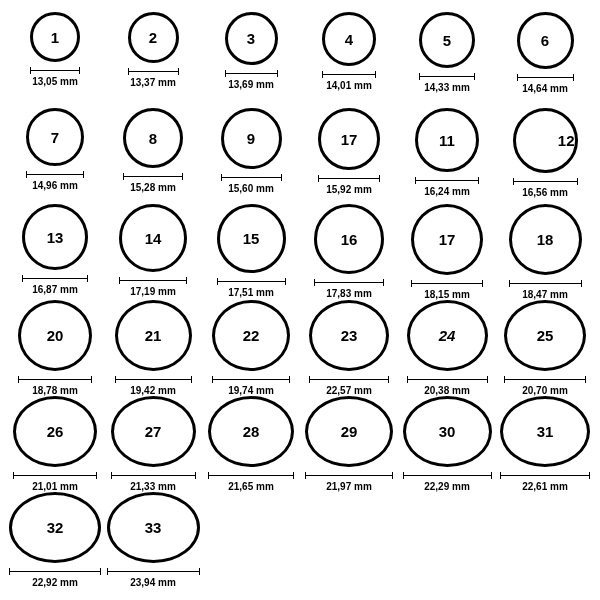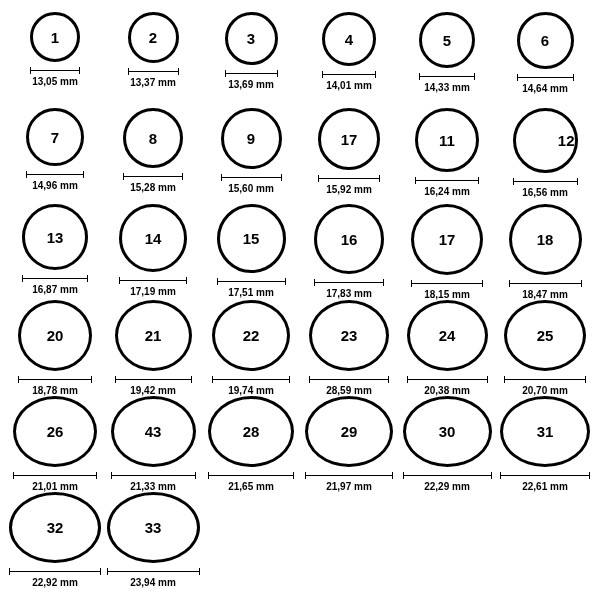--- a/index.html
+++ b/index.html
@@ -371,25 +371,25 @@
       <div class="cell">
         <div class="ring" style="width: 80px; height: 80px;">
           <span class="ring-number">23</span>
         </div>
         <div class="measure">
           <div class="caliper" style="width: 80px;">
             <span class="bar"></span>
             <span class="tick left"></span>
             <span class="tick right"></span>
           </div>
-          <div class="mm-label">28,59 mm</div>
-        </div>
-      </div>
-      <div class="cell">
-        <div class="ring" style="width: 81px; height: 81px;">
+          <div class="mm-label">22,57 mm</div>
+        </div>
+      </div>
+      <div class="cell">
+        <div class="ring" style="width: 81px; height: 81px; font-style: italic;">
           <span class="ring-number">24</span>
         </div>
         <div class="measure">
           <div class="caliper" style="width: 81px;">
             <span class="bar"></span>
             <span class="tick left"></span>
             <span class="tick right"></span>
           </div>
           <div class="mm-label">20,38 mm</div>
         </div>
@@ -415,21 +415,21 @@
           <div class="caliper" style="width: 84px;">
             <span class="bar"></span>
             <span class="tick left"></span>
             <span class="tick right"></span>
           </div>
           <div class="mm-label">21,01 mm</div>
         </div>
       </div>
       <div class="cell">
         <div class="ring" style="width: 85px; height: 85px;">
-          <span class="ring-number">43</span>
+          <span class="ring-number">27</span>
         </div>
         <div class="measure">
           <div class="caliper" style="width: 85px;">
             <span class="bar"></span>
             <span class="tick left"></span>
             <span class="tick right"></span>
           </div>
           <div class="mm-label">21,33 mm</div>
         </div>
       </div>

